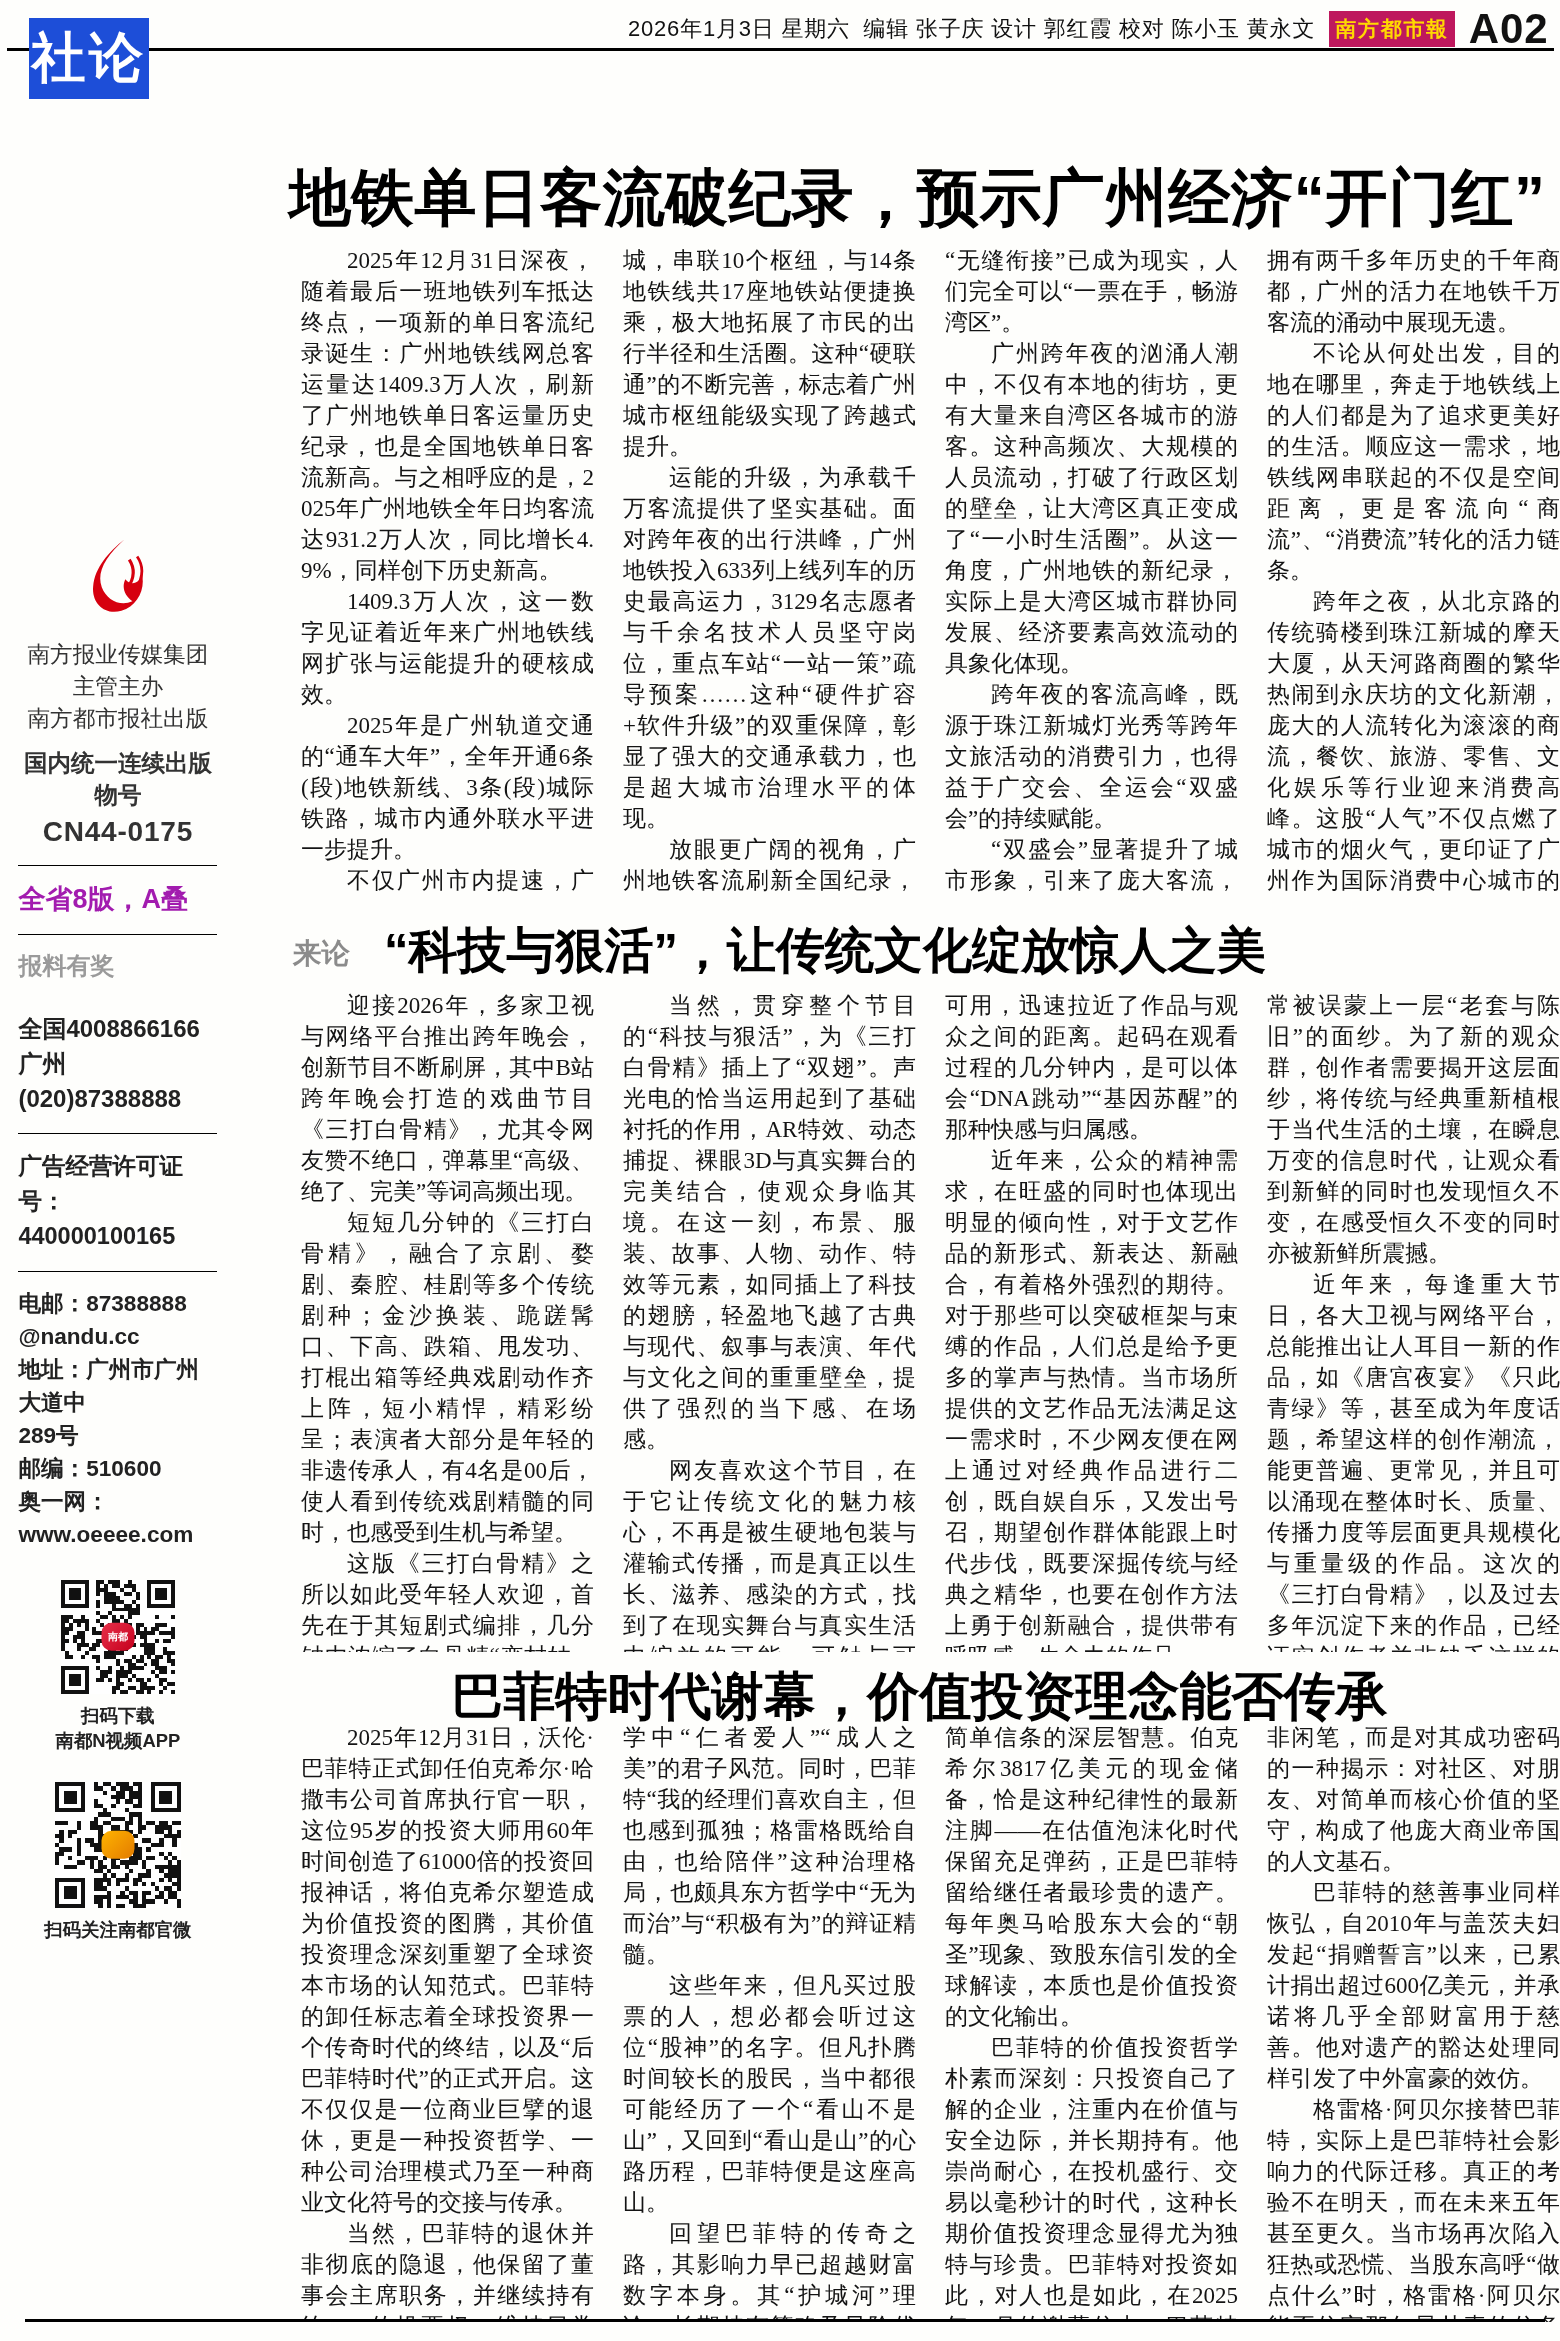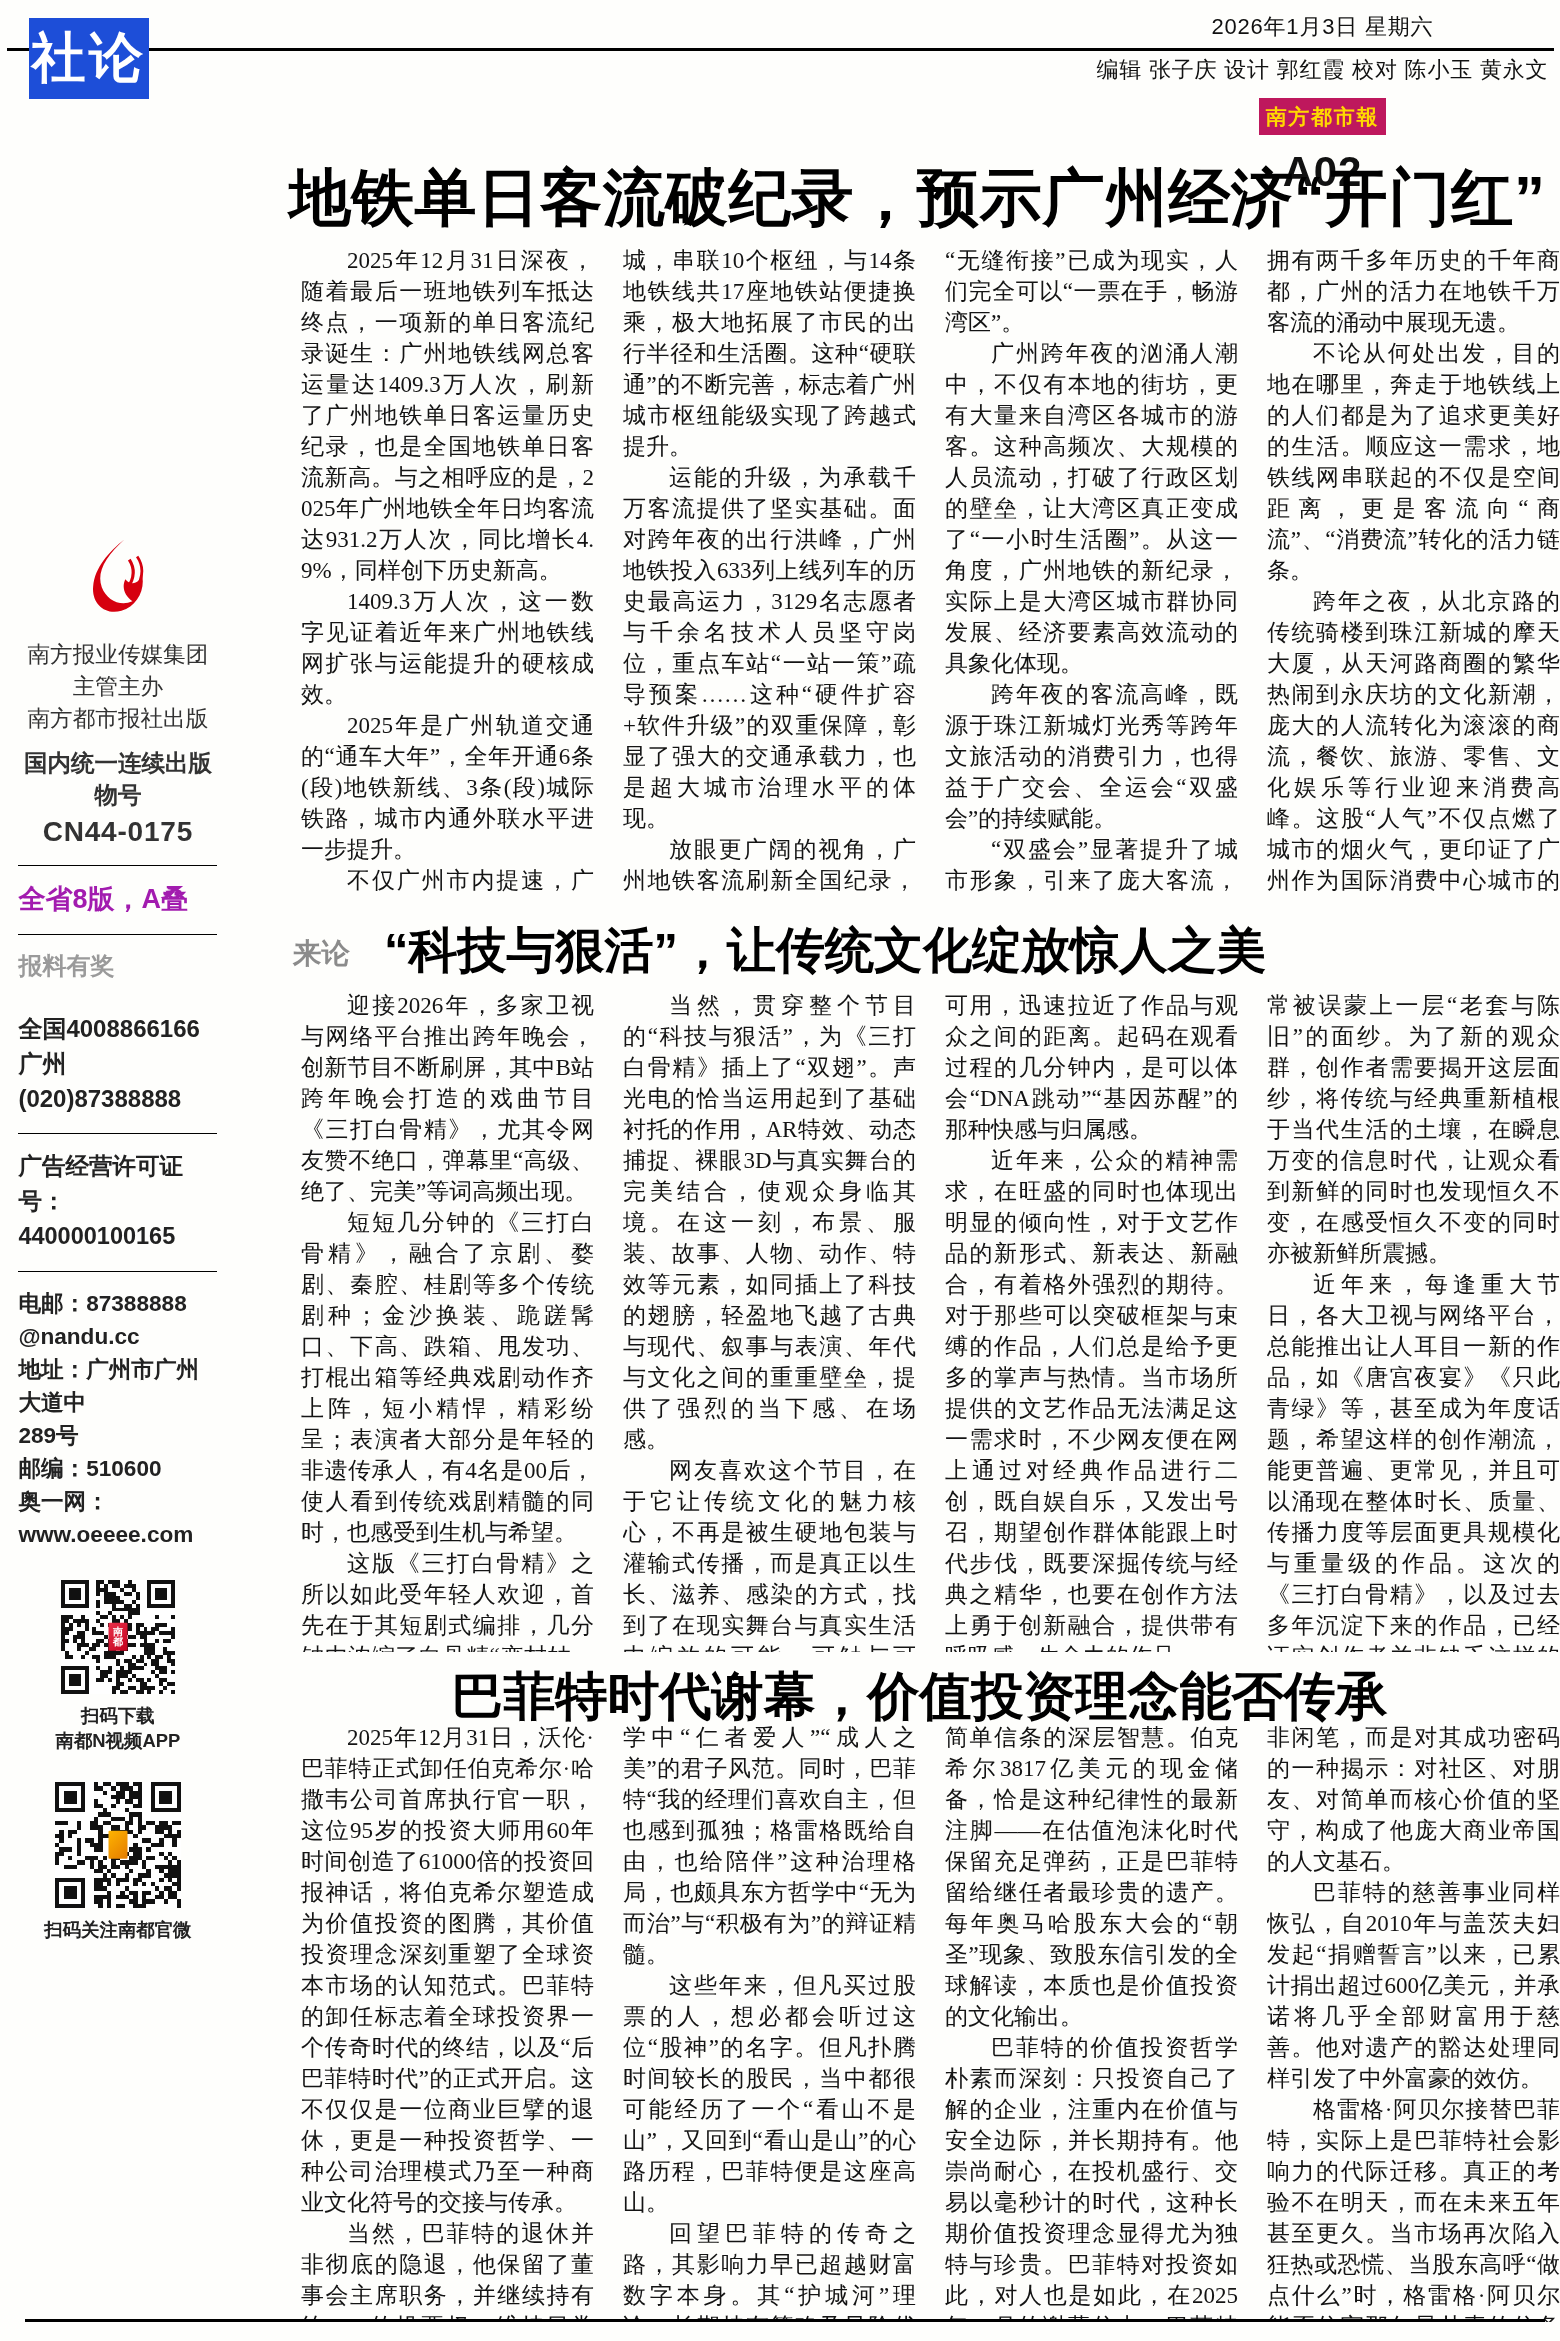--- a/index.html
+++ b/index.html
@@ -4,40 +4,40 @@
 <style>
   html,body{margin:0;padding:0;background:#e8e8e4;}
   .page{position:relative;width:1560px;height:2342px;background:#fefefc;margin:0 auto;overflow:hidden;
         font-family:"Liberation Serif",serif;color:#111;}
   
   .header-rule{position:absolute;left:6.7px;top:48px;width:1547px;height:2.5px;background:#000;}
   .edition-box{position:absolute;left:29px;top:18.4px;width:120px;height:81px;background:#1d4ed8;z-index:2;
         color:#fff;font-family:"Liberation Sans",sans-serif;font-weight:900;font-size:54px;
         display:flex;align-items:center;justify-content:center;letter-spacing:3.4px;}
   .dateline{position:absolute;top:11.7px;right:11.7px;height:34px;display:flex;align-items:center;gap:13.4px;
-        font-family:"Liberation Sans",sans-serif;font-size:22px;color:#111;white-space:nowrap;flex-direction:column;}
+        font-family:"Liberation Sans",sans-serif;font-size:22px;color:#111;white-space:nowrap;}
   .dateline .staff{letter-spacing:0.8px;}
   .brand{background:#be185d;color:#ffd900;font-weight:900;font-size:21px;padding:4.2px 6.7px;letter-spacing:1.7px;}
   .pageno{font-weight:900;font-size:42px;font-family:"Liberation Sans",sans-serif;letter-spacing:0.8px;}
   
   .sidebar{position:absolute;left:18.4px;top:536px;width:199px;font-family:"Liberation Sans",sans-serif;color:#222;}
   .flame-wrap{text-align:center;margin-bottom:18.4px;}
   .pub{font-size:22.6px;font-weight:normal;text-align:center;line-height:32px;color:#333;}
   .issn-label{font-size:23.5px;font-weight:bold;text-align:center;margin-top:11.7px;color:#333;}
   .issn{font-size:28px;font-weight:bold;text-align:center;margin-top:5px;letter-spacing:0.8px;color:#333;}
   .hr{border:none;border-top:1.7px solid #000;margin:17px 0 15px 0;}
   .ed-info{font-size:27px;font-weight:bold;color:#a21caf;}
   .tip-title{font-size:24px;font-weight:bold;color:#9a9a9a;margin-bottom:29px;}
   .tel{font-size:24px;font-weight:bold;line-height:35px;color:#222;}
   .lic{font-size:23.5px;font-weight:bold;line-height:35px;color:#222;}
   .contact{font-size:22.6px;font-weight:bold;line-height:33px;color:#222;}
   .qr-block{margin-top:28.5px;text-align:center;position:relative;}
   .qr{width:114px;height:114px;background:#fff;}
   .qr2 .qr{width:126px;height:126px;}
-  .qr-logo{position:absolute;left:50%;top:57px;transform:translate(-50%,-50%);width:19px;height:28.5px;border-radius:1px;
+  .qr-logo{position:absolute;left:50%;top:57px;transform:translate(-50%,-50%);width:33px;height:28.5px;border-radius:10px;
         background:linear-gradient(135deg,#e8304a,#c4001d);color:#fff;font-size:10px;font-weight:bold;
         display:flex;align-items:center;justify-content:center;line-height:10px;}
   .qr2 .qr-logo{top:63px;background:linear-gradient(135deg,#ffb400,#e37b00);color:#fff;}
   .qr-cap{font-size:18.4px;font-weight:bold;color:#222;line-height:25px;margin-top:6.7px;}
   
   .a-title{position:absolute;margin:0;font-family:"Liberation Sans",sans-serif;font-weight:900;color:#000;
         white-space:nowrap;}
   .a1-title{left:289px;top:156px;font-size:62px;letter-spacing:0.8px;}
   .a2-kicker{position:absolute;left:293px;top:935px;font-size:28.5px;font-weight:bold;color:#8b8b8b;
         font-family:"Liberation Sans",sans-serif;}

